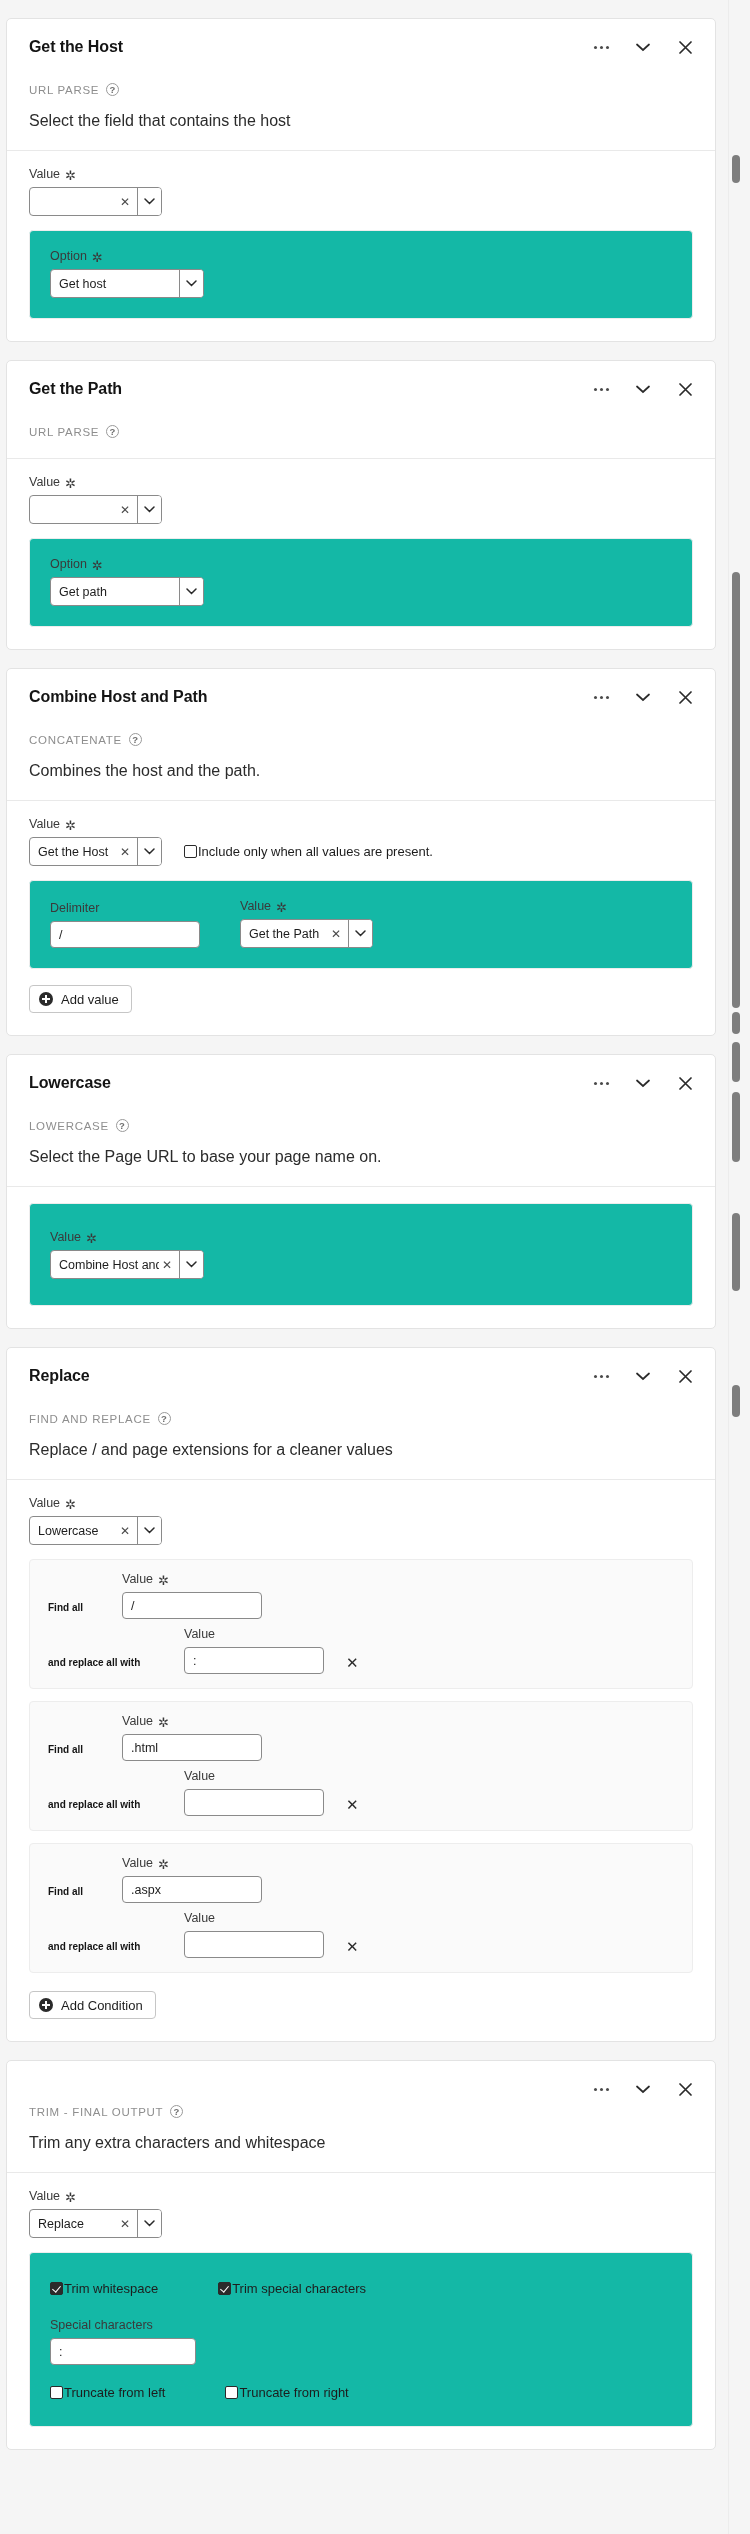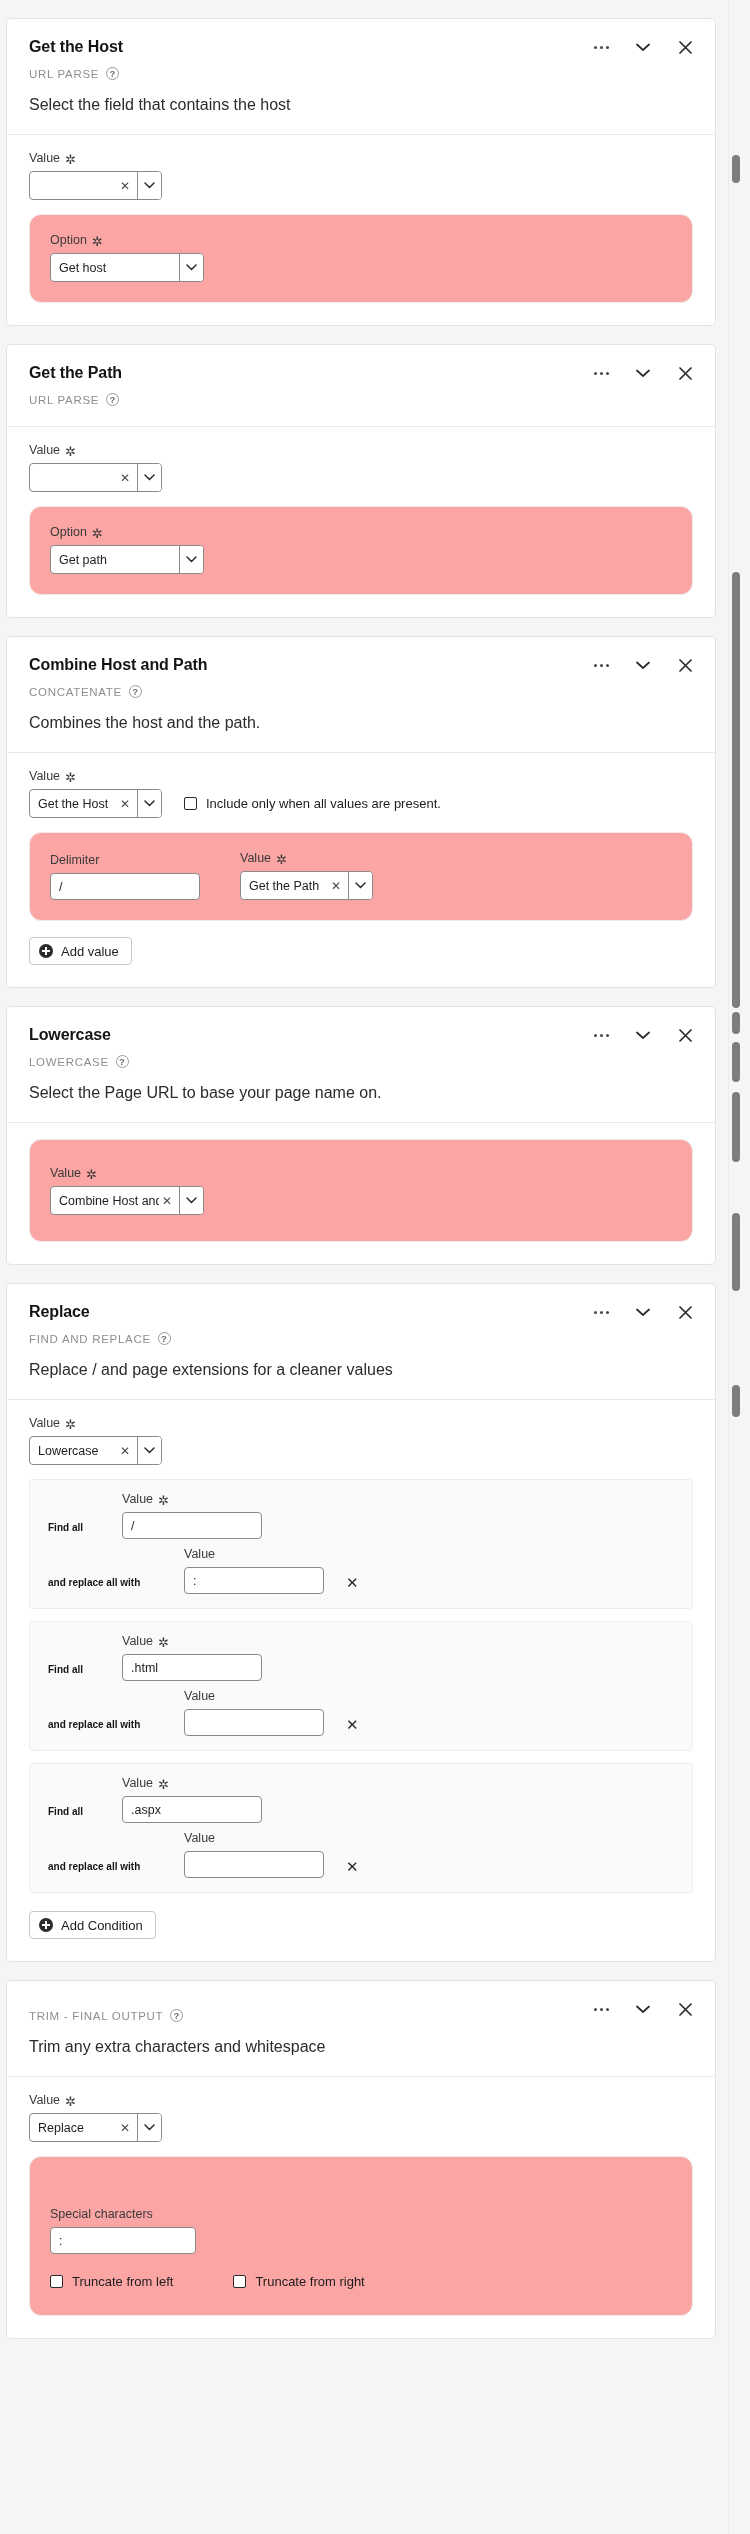--- a/index.html
+++ b/index.html
@@ -30,21 +30,21 @@
     position: relative;
   }
   .card-title {
     font-size: 16px;
     font-weight: bold;
     color: #141414;
     letter-spacing: -0.1px;
     line-height: 20px;
   }
   .card-kicker {
-    margin-top: 10px;
+    margin-top: 26px;
     font-size: 11.5px;
     letter-spacing: 0.7px;
     color: #8e8e8e;
     display: flex;
     align-items: center;
     gap: 7px;
   }
   .help-icon {
     width: 13px; height: 13px;
     border: 1.3px solid #9a9a9a;
@@ -144,28 +144,28 @@
     background: #fff;
     font-size: 12.5px;
     color: #1d1d1d;
     padding: 0 8px;
     font-family: "Liberation Sans", sans-serif;
     display: block;
   }
 
   
   .subpanel {
-    background: #fca5a5;
+    background: #14b8a6;
     border: 1px solid #ededed;
-    border-radius: 12px;
+    border-radius: 4px;
     padding: 18px 20px 20px 20px;
   }
 
   
-  .cb-row { display: flex; align-items: center; gap: 9px; font-size: 13px; color: #1d1d1d; cursor: pointer; }
+  .cb-row { display: flex; align-items: center; gap: 1px; font-size: 13px; color: #1d1d1d; cursor: pointer; }
   .cb {
     width: 13px; height: 13px;
     border: 1.6px solid #2b2b2b;
     border-radius: 2px;
     background: #fff;
     flex: 0 0 auto;
     position: relative;
   }
   .cb.on { background: #2b2b2b; }
   .cb.on::after {
@@ -680,20 +680,30 @@
           <span class="clear">✕</span>
         </div>
         <div class="chev">
           <svg width="11" height="7" viewBox="0 0 11 7">
               <path d="M1 1 L5.5 5.5 L10 1" stroke="#2b2b2b" stroke-width="1.5" fill="none" stroke-linecap="round"></path>
             </svg>
         </div>
       </div>
       <div style="height:14px"></div>
       <div class="subpanel" style="padding:28px 20px 26px 20px;">
+        <div style="display:flex; gap:60px; align-items:center;">
+          <label class="cb-row">
+            <span class="cb on"></span>
+            <span>Trim whitespace</span>
+          </label>
+          <label class="cb-row">
+            <span class="cb on"></span>
+            <span>Trim special characters</span>
+          </label>
+        </div>
         <div style="height:22px"></div>
         <div class="field-label">
           <span>Special characters</span>
         </div>
         <input class="tinput" style="width: 146px;" value=":">
         <div style="height:20px"></div>
         <div style="display:flex; gap:60px; align-items:center;">
           <label class="cb-row">
             <span class="cb"></span>
             <span>Truncate from left</span>

